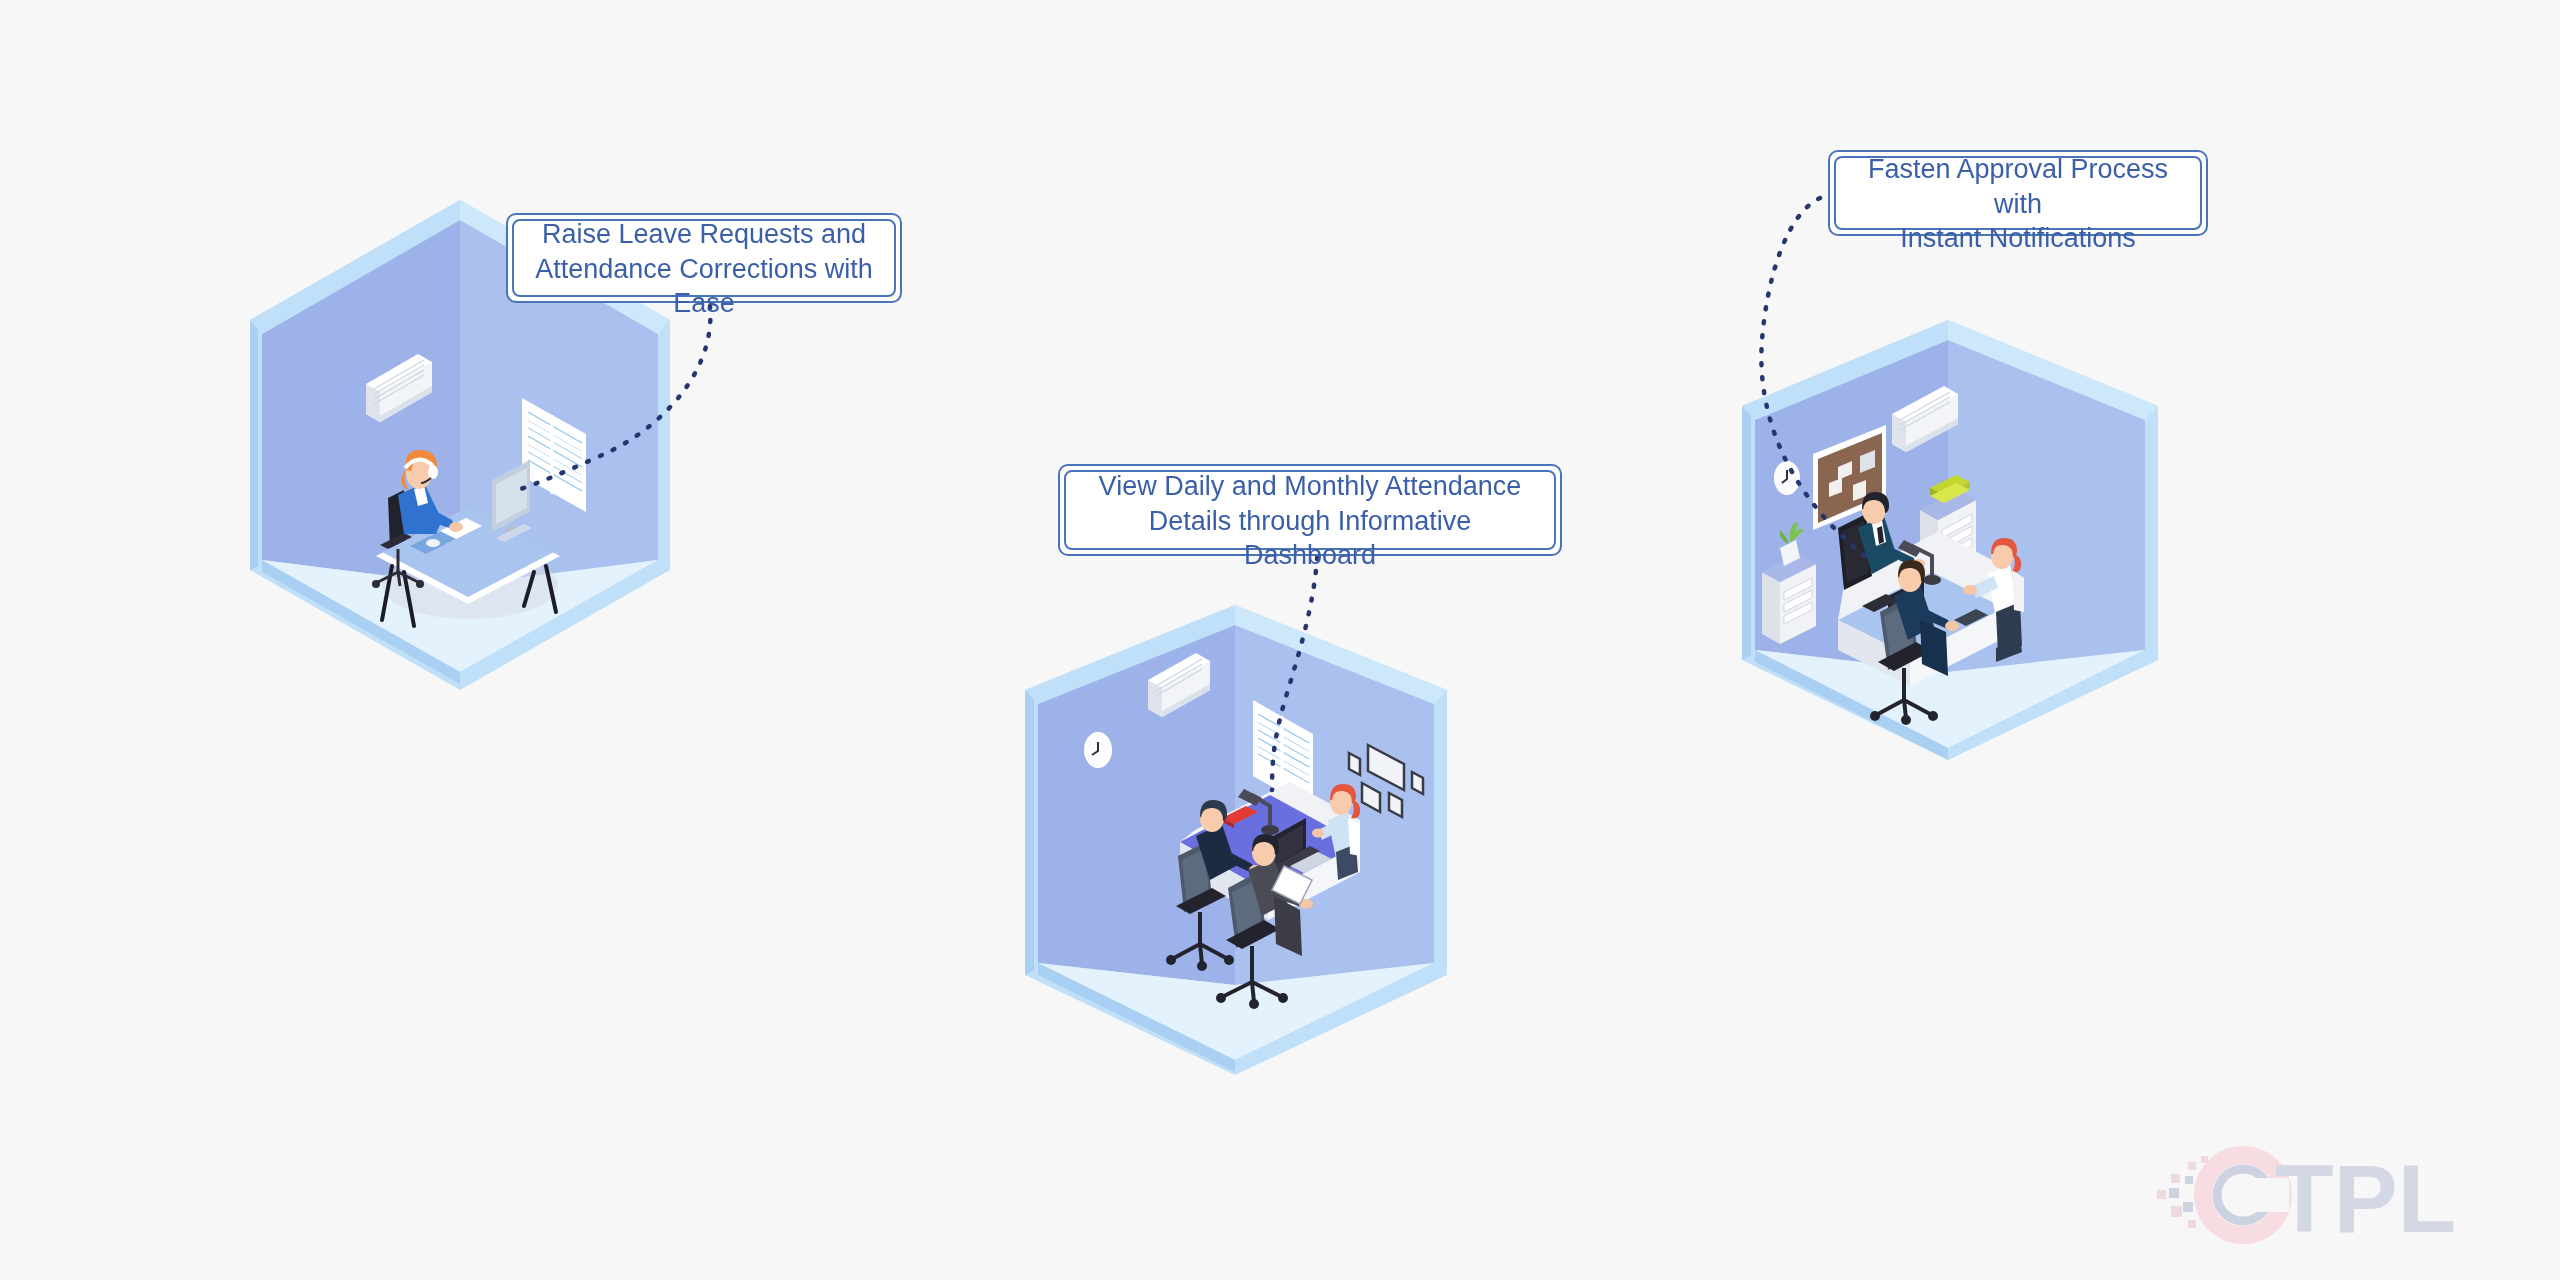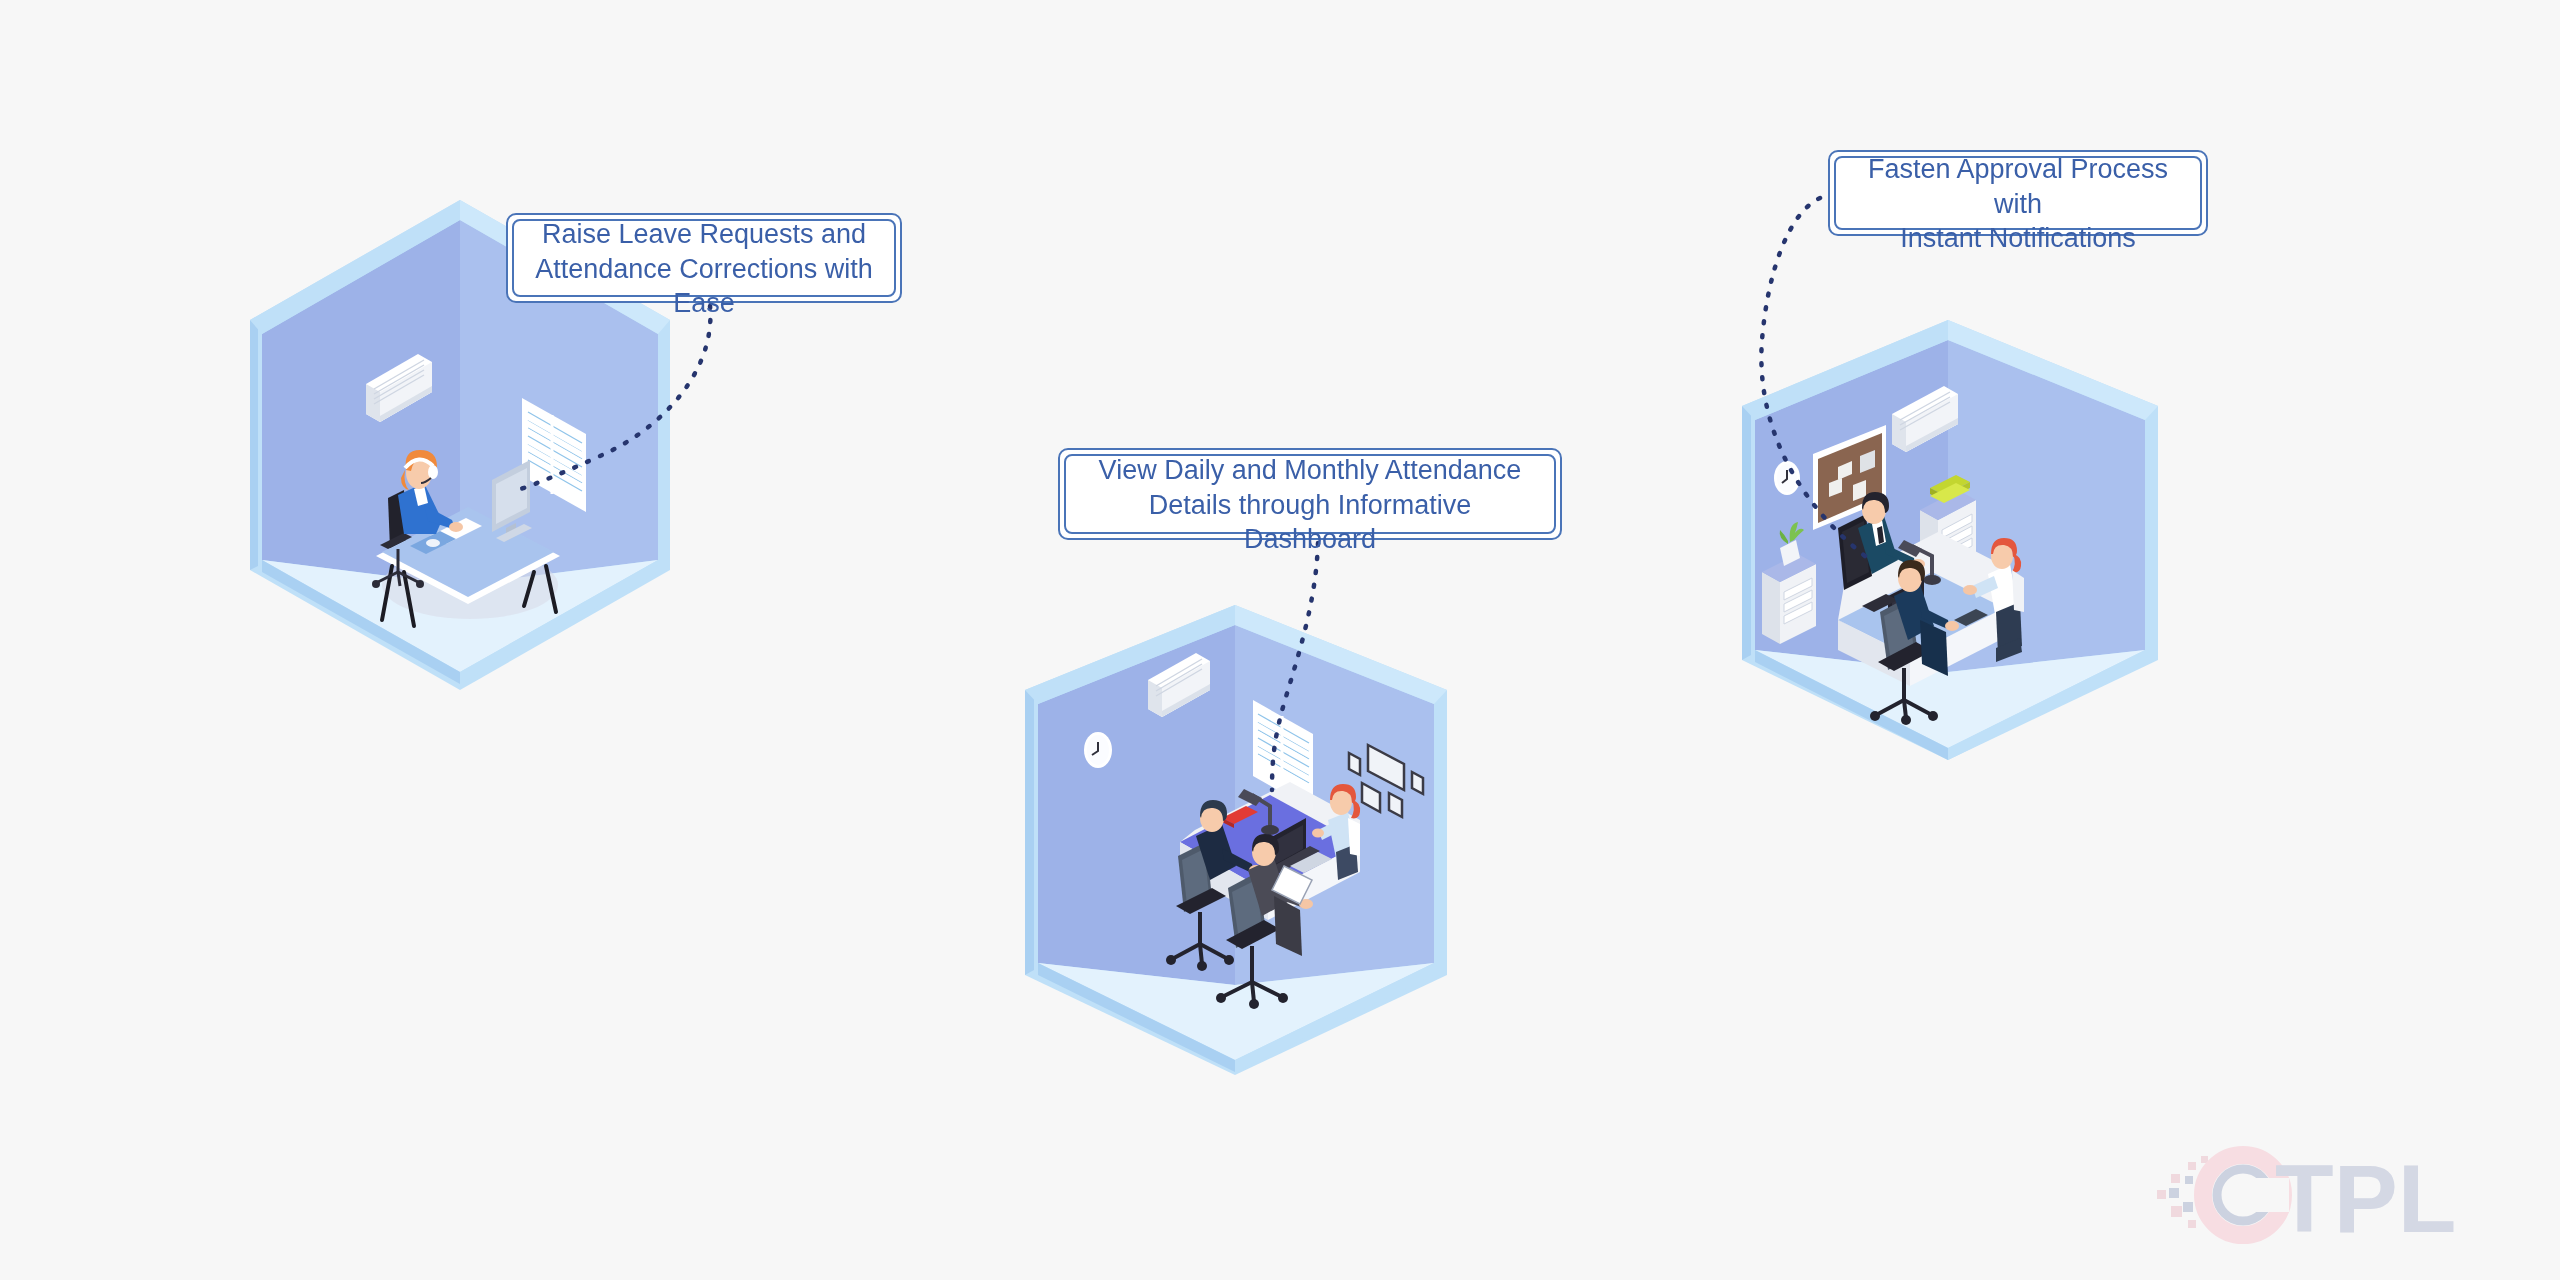--- a/index.html
+++ b/index.html
@@ -49,21 +49,21 @@
     color: #3a5fa8;
     font-size: 27px;
     line-height: 1.28;
     font-family: "Liberation Sans", sans-serif;
     padding: 0 14px;
     white-space: pre-line;
     margin-top: 22px;
   }
 
   #callout-1 { left: 506px;  top: 213px; width: 396px; height: 90px; }
-  #callout-2 { left: 1058px; top: 448px; width: 504px; height: 92px; }
+  #callout-2 { left: 1058px; top: 464px; width: 504px; height: 92px; }
   #callout-3 { left: 1828px; top: 150px; width: 380px; height: 86px; }
 
   
   #watermark {
     position: absolute;
     left: 2155px;
     top: 1140px;
     width: 380px;
     height: 110px;
     z-index: 30;

